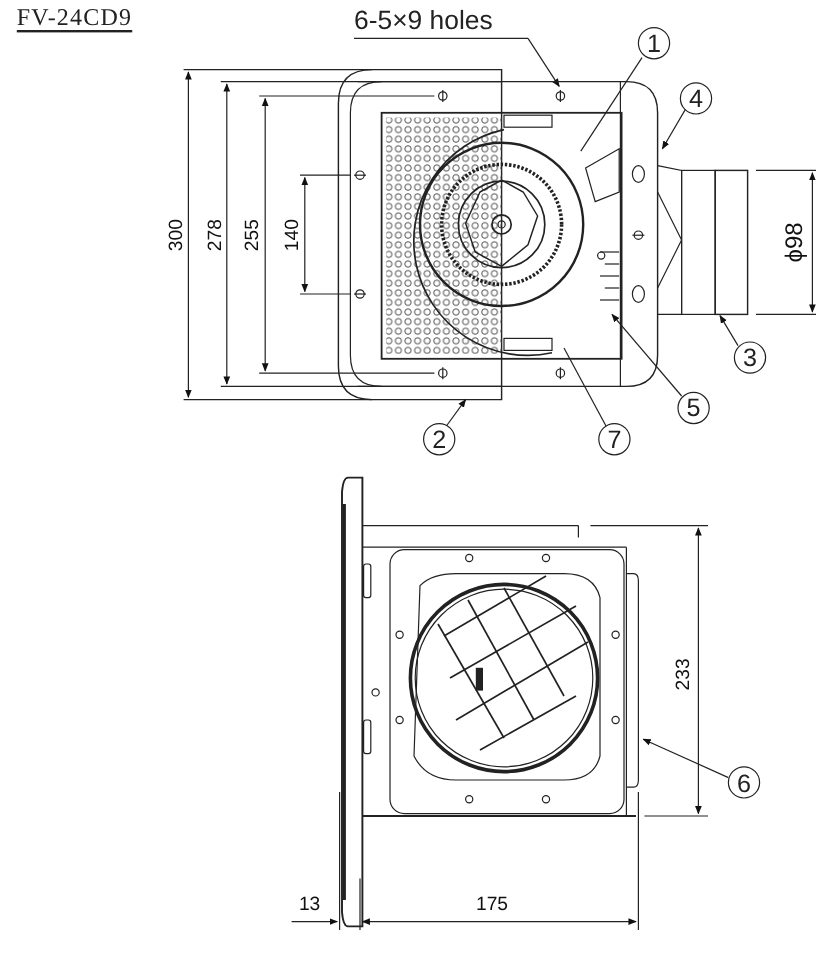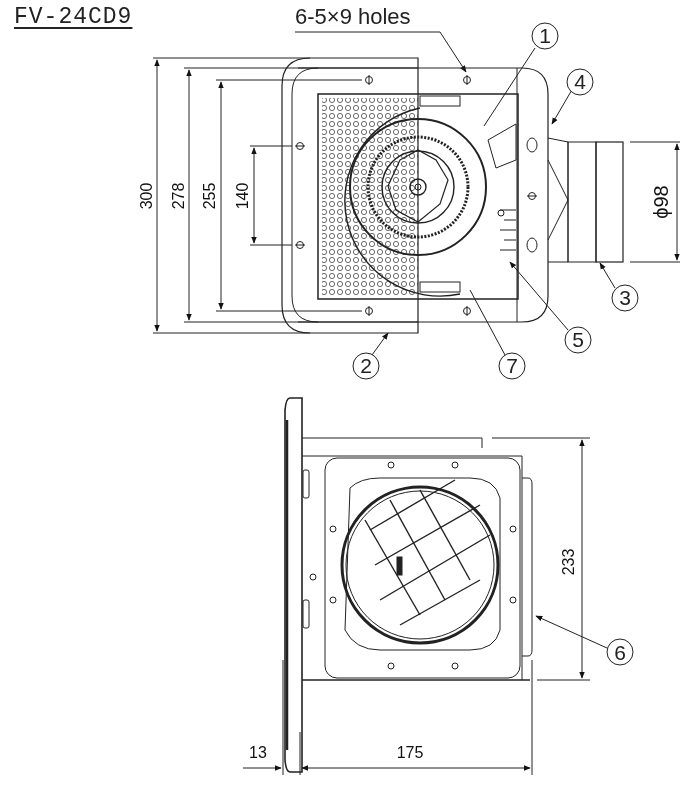--- a/index.html
+++ b/index.html
@@ -1,17 +1,17 @@
 <!DOCTYPE html>
 <html><head>
 <meta charset="utf-8">
 <style>
   html, body { margin:0; padding:0; background:#ffffff; }
   body { width:700px; height:800px; position:relative; overflow:hidden; font-family:"Liberation Sans", sans-serif; }
-  .model-title { position:absolute; left:14px; top:4px; font-size:23px; color:#222; text-decoration:underline; text-decoration-thickness:2px; text-underline-offset:4px; letter-spacing:1px; font-family:Liberation Mono, monospace; }
+  .model-title { position:absolute; left:14px; top:4px; font-size:20px; color:#222; text-decoration:underline; text-decoration-thickness:2px; text-underline-offset:4px; letter-spacing:1px; font-family:Liberation Serif, serif; }
   svg { position:absolute; left:0; top:0; }
   .dim { font-family:"Liberation Sans", sans-serif; font-size:16px; fill:#111; }
   .lbl { font-family:"Liberation Sans", sans-serif; font-size:22px; fill:#222; }
   .callnum { font-family:"Liberation Sans", sans-serif; font-size:21px; fill:#222; }
 </style>
 </head>
 <body>
 
 <div class="model-title">FV-24CD9</div>
 

